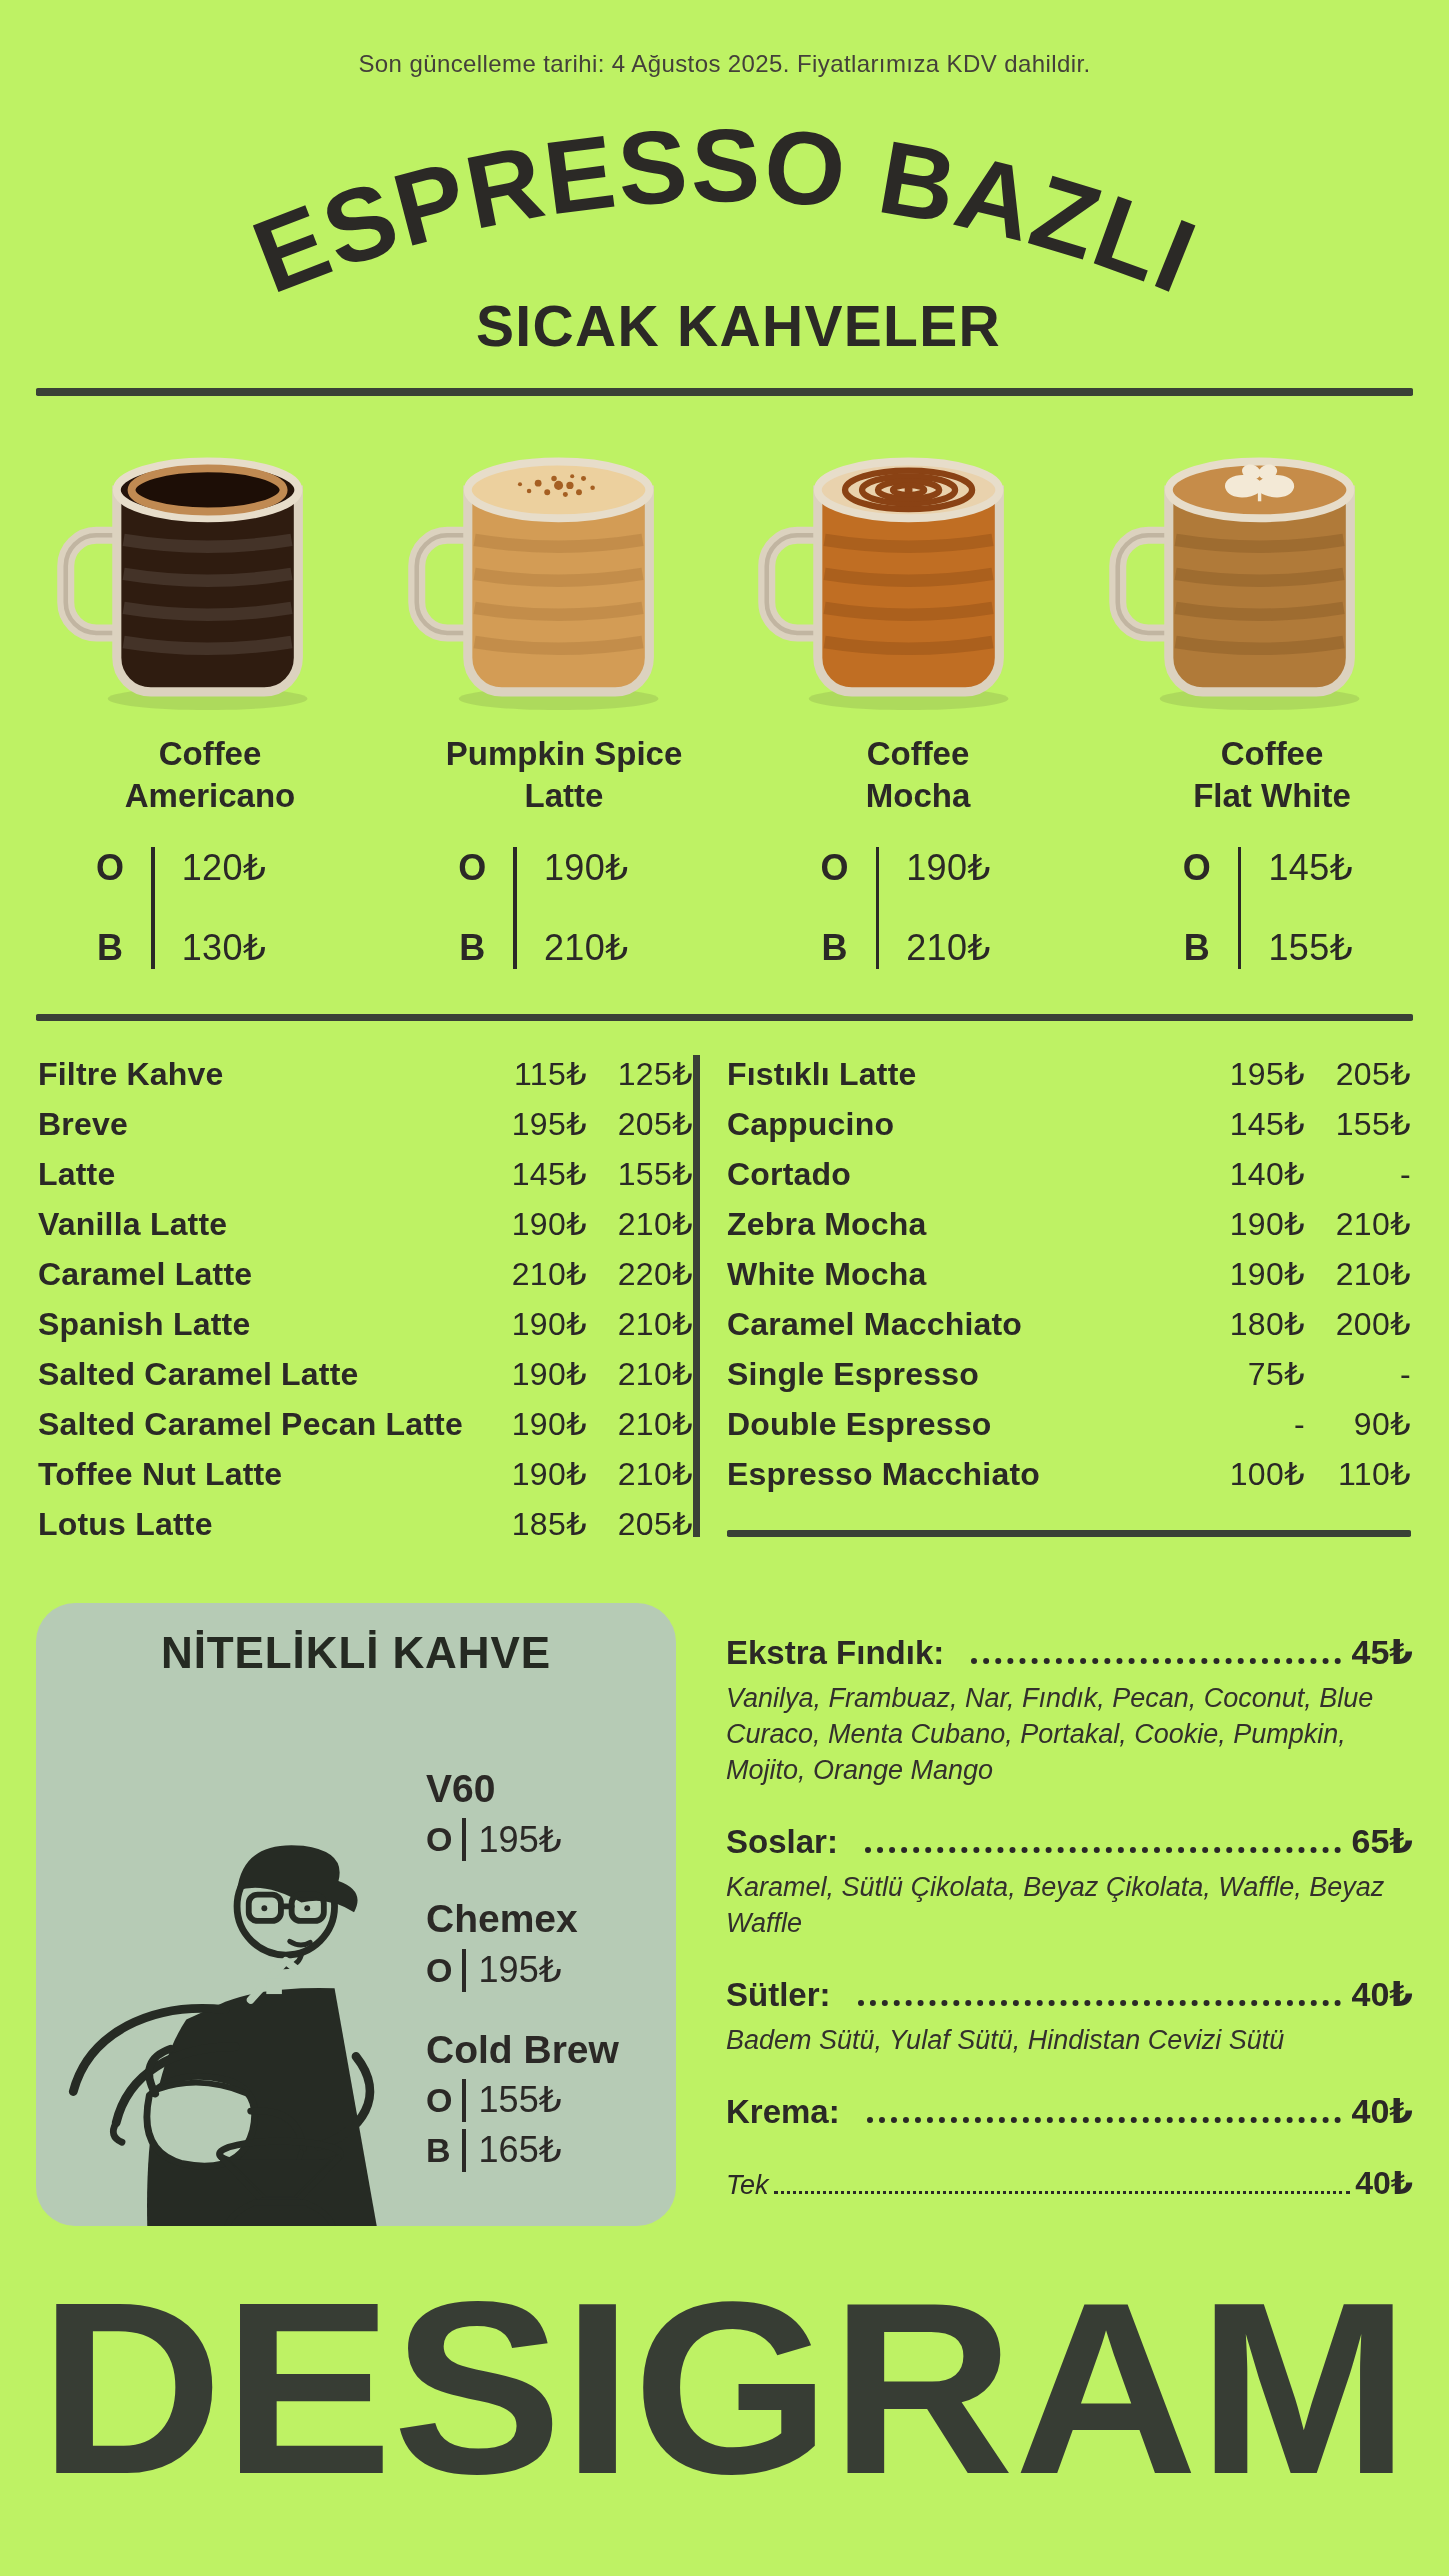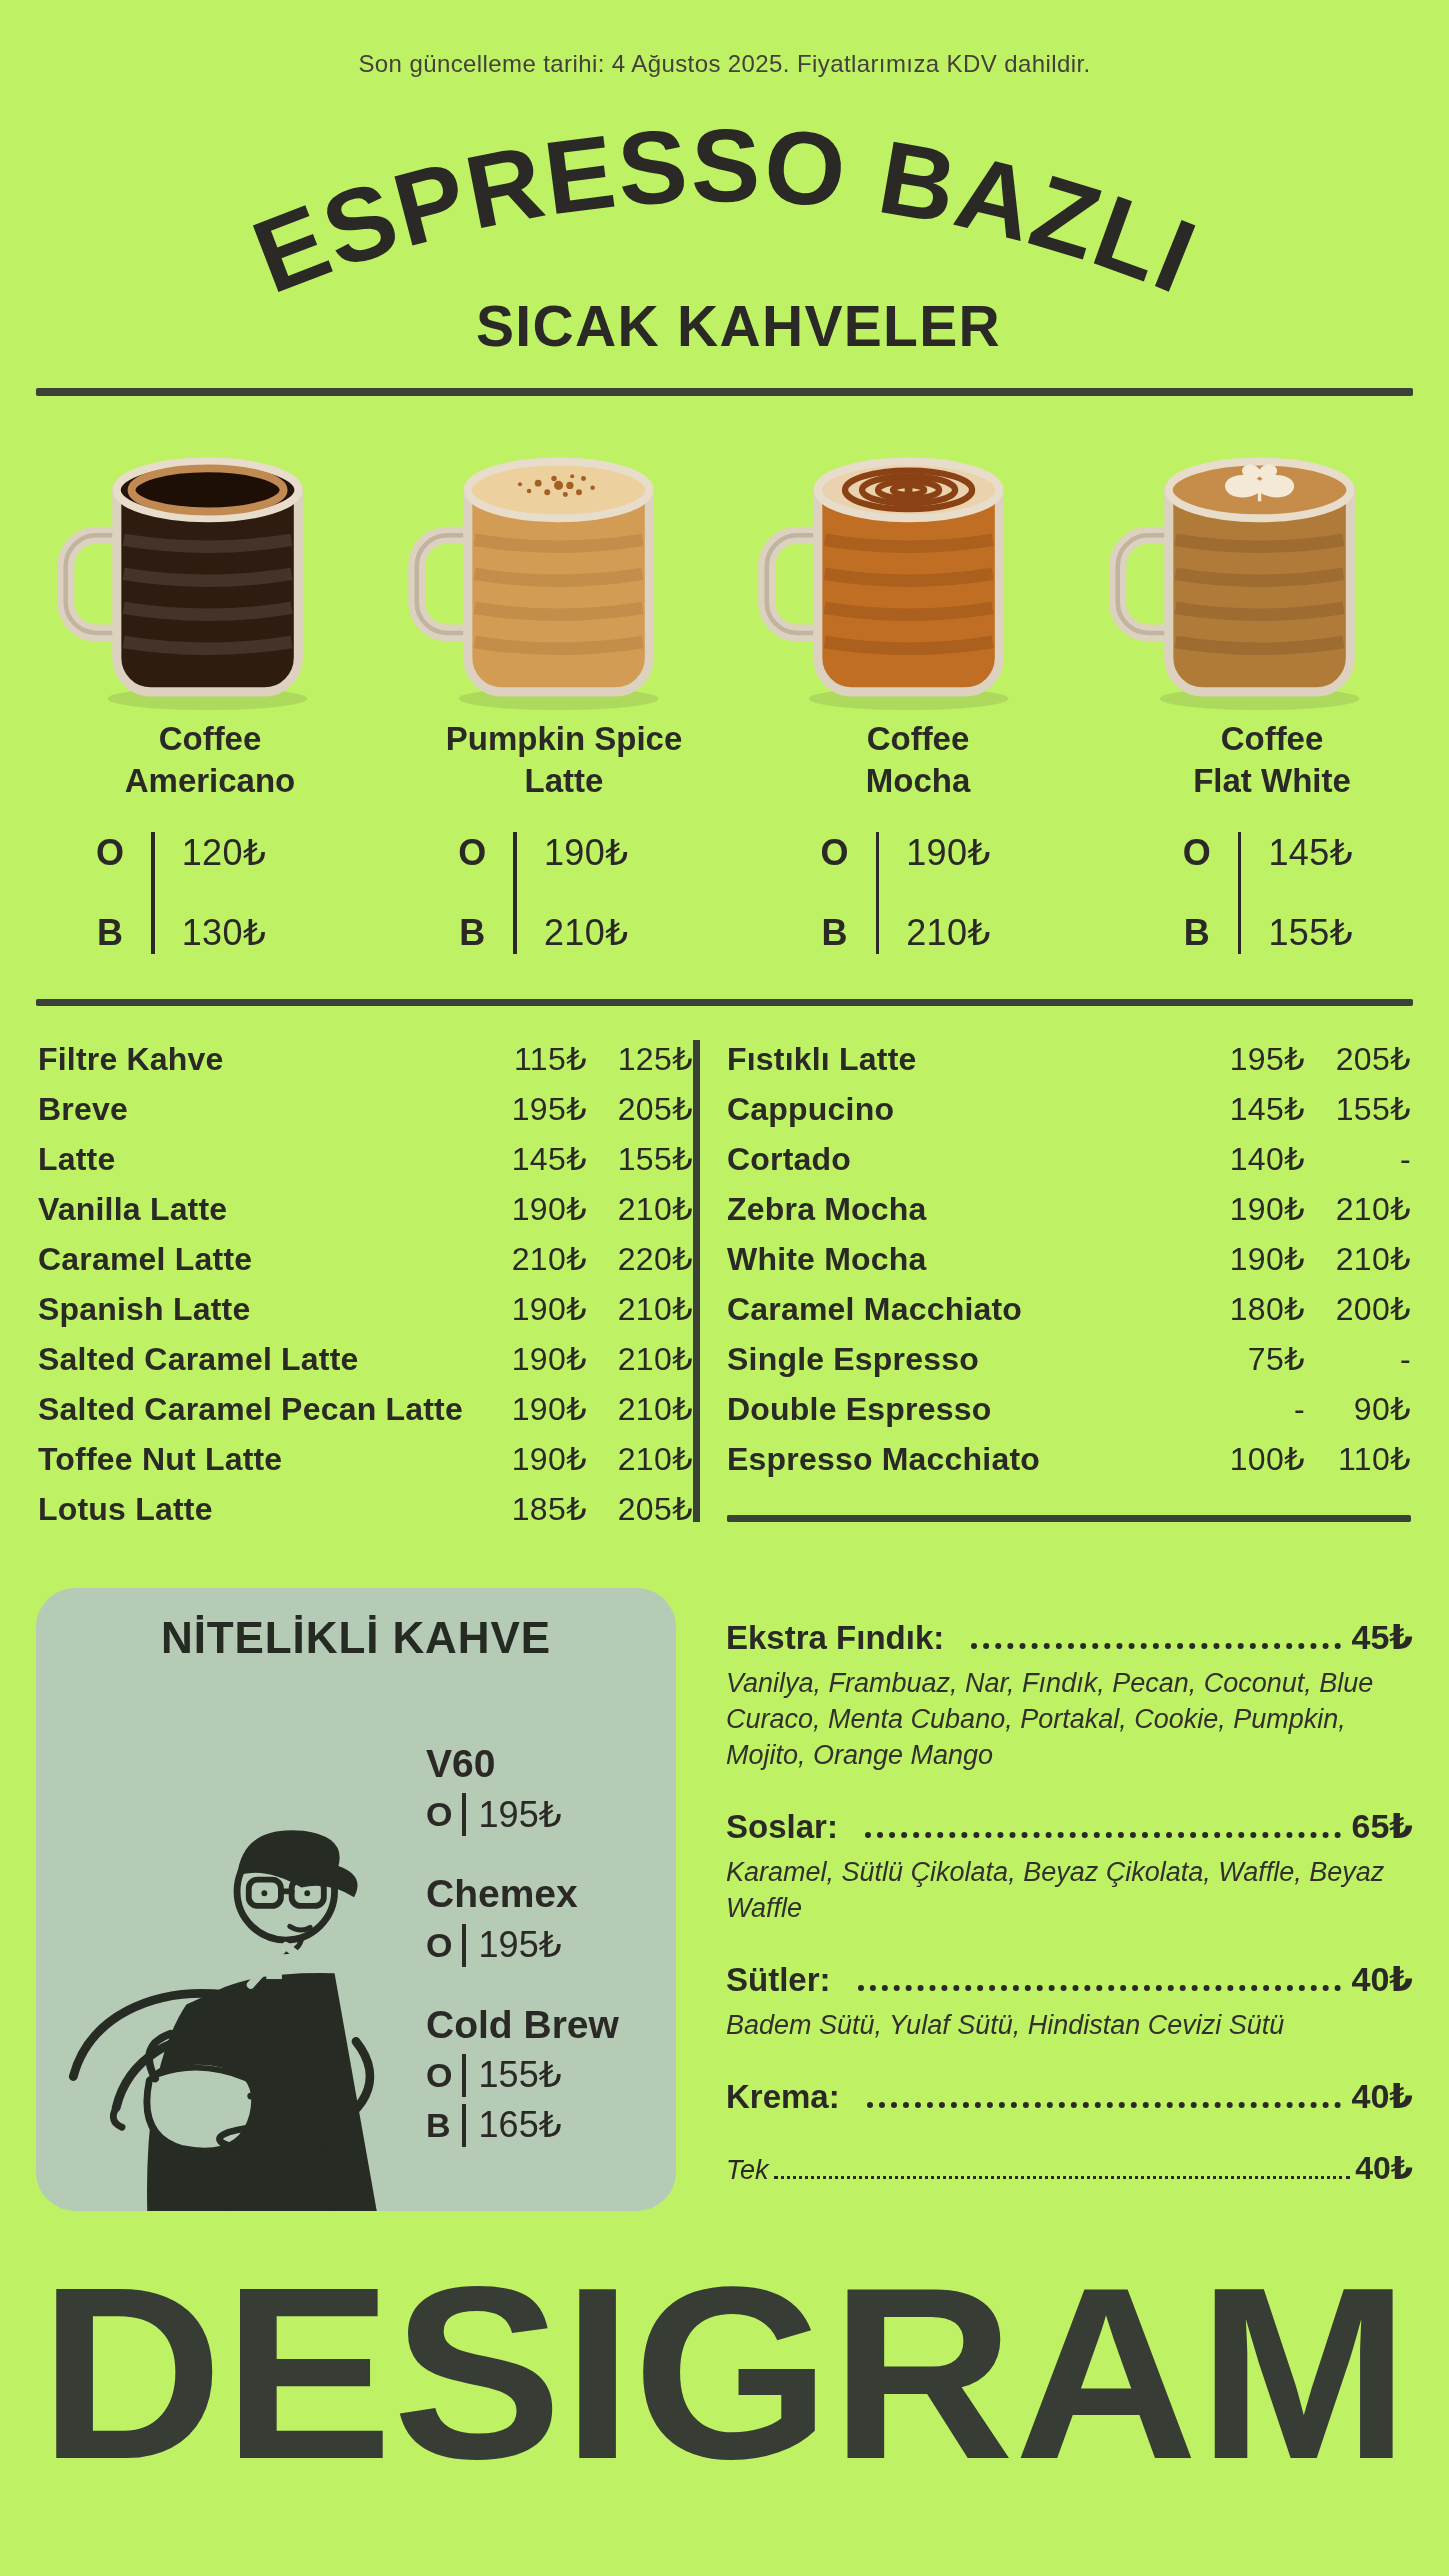--- a/index.html
+++ b/index.html
@@ -15,21 +15,21 @@
   .arc-wrap svg{display:block;margin:0 auto;}
   .subtitle{text-align:center;font-size:57px;font-weight:bold;letter-spacing:1.3px;margin-top:-30px;padding-left:28px;}
   
   .rule{height:7.2px;background:#3a4136;margin:0 36px;border-radius:1.8px;}
   .rule-1{margin-top:29px;}
   .rule-2{margin-top:45px;}
   
   .cups{display:flex;padding:27px 23px 0;}
   .cup-cell{flex:1;display:flex;justify-content:center;}
   
-  .names{display:flex;margin-top:0;padding-left:33px;}
+  .names{display:flex;margin-top:15px;padding-left:33px;}
   .name-cell{flex:1;text-align:center;font-weight:bold;font-size:33px;line-height:1.28;}
   
   .prices{display:flex;margin-top:30px;}
   .price-cell{flex:1;display:flex;justify-content:center;}
   .pg{display:grid;grid-template-columns:auto 3.6px auto;column-gap:27px;row-gap:38px;align-items:center;}
   .pg .bar{grid-column:2;grid-row:1/3;width:3.6px;height:100%;background:#2b2926;}
   .pg .sz{font-weight:bold;font-size:36px;text-align:center;}
   .pg .pv{font-size:36px;letter-spacing:0.4px;}
   
   .menu{display:flex;padding:0 38px;margin-top:34px;align-items:flex-start;}
@@ -38,21 +38,21 @@
   .menu-right{flex:1;border-left:7.2px solid #3a4136;padding-left:27px;}
   .menu-row{display:flex;align-items:baseline;height:50px;}
   .mname{font-weight:bold;font-size:32px;white-space:nowrap;letter-spacing:0.2px;}
   .msp{flex:1;}
   .mprice{width:106px;text-align:right;font-size:32px;letter-spacing:0.4px;}
   .rule-3{height:7.2px;background:#3a4136;margin-top:25px;border-radius:1.8px;}
   
   .bottom{display:flex;padding:0 36px;margin-top:48px;align-items:flex-start;}
   .quality{width:640px;height:623px;background:#b6cbb5;border-radius:39px;position:relative;overflow:hidden;flex:none;}
   .q-title{text-align:center;font-weight:bold;font-size:44px;letter-spacing:0.9px;margin-top:25px;color:#252a22;}
-  .q-items{position:absolute;left:390px;top:154px;}
+  .q-items{position:absolute;left:390px;top:164px;}
   .q-name{font-weight:bold;font-size:39px;}
   .q-row{display:flex;align-items:center;margin-top:7.2px;}
   .q-size{font-weight:bold;font-size:34px;width:32px;}
   .q-bar{width:4.5px;height:43px;background:#2b2926;margin:0 12.5px 0 3.6px;}
   .q-value{font-size:36px;}
   .q-gap{height:36px;}
   .barista{position:absolute;left:-7.2px;bottom:-3.6px;}
   
   .extras{flex:1;padding-left:50px;padding-top:29px;}
   .x-block{margin-bottom:32px;}

